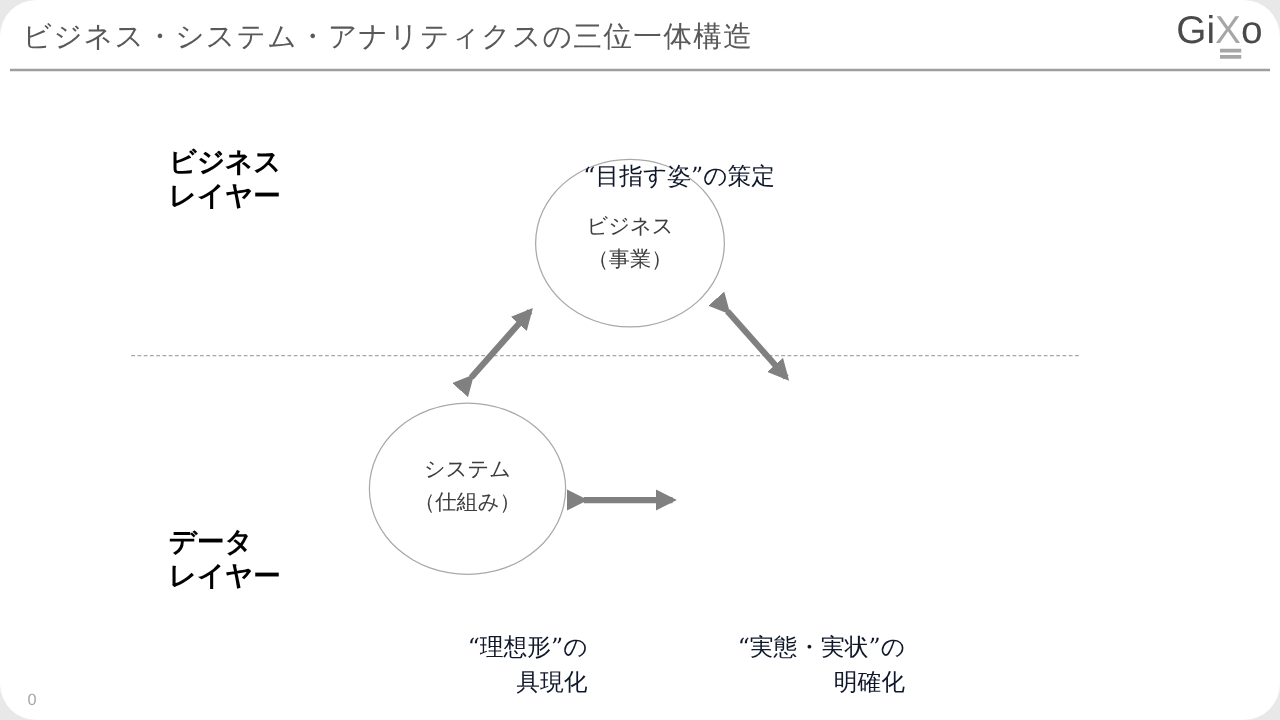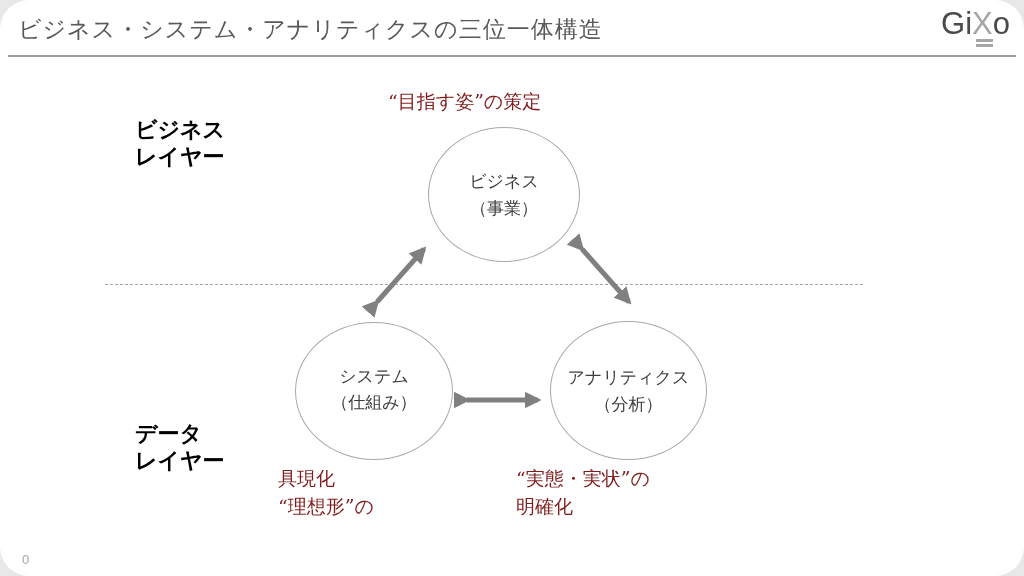--- a/index.html
+++ b/index.html
@@ -66,23 +66,23 @@
     border-radius:50%;
     display:flex;align-items:center;justify-content:center;text-align:center;
     font-family:"DejaVu Serif","Liberation Serif",serif;
     font-size:17px;line-height:1.55;color:var(--node-text);
   }
   .node.business{left:428px;top:127px;width:152px;height:135px;}
   .node.system{left:295px;top:322px;width:158px;height:138px;font-family:Liberation Mono, monospace;}
   .node.analytics{left:550px;top:321px;width:157px;height:139px;}
   
   .caption{
-    position:absolute;text-align:left;
+    position:absolute;text-align:right;
     font-family:"DejaVu Serif","Liberation Serif",serif;
-    font-size:19px;line-height:1.45;color:#7f1d1d;
+    font-size:19px;line-height:1.45;color:#0f172a;margin-top:40px;
   }
   .caption.top{left:388px;top:88px;width:232px;}
   .caption.left{left:278px;top:465px;width:192px;}
   .caption.right{left:516px;top:465px;width:208px;}
   
   .arrow-layer{position:absolute;left:0;top:0;pointer-events:none;}
   .arrow-layer line{stroke:var(--arrow);stroke-width:5;}
   .arrow-layer .ah{fill:var(--arrow);}
   
   .page-number{
@@ -136,31 +136,25 @@
       <div>ビジネス</div>
       <div>（事業）</div>
     </div>
   </div>
   <div class="node system">
     <div>
       <div>システム</div>
       <div>（仕組み）</div>
     </div>
   </div>
-  <div class="node analytics">
-    <div>
-      <div>アナリティクス</div>
-      <div>（分析）</div>
-    </div>
-  </div>
 
   <div class="caption top">“目指す姿”の策定</div>
   <div class="caption left">
+    <div>“理想形”の</div>
     <div>具現化</div>
-    <div>“理想形”の</div>
   </div>
   <div class="caption right">
     <div>“実態・実状”の</div>
     <div>明確化</div>
   </div>
 
   <div class="page-number">0</div>
 
 </div>
 

